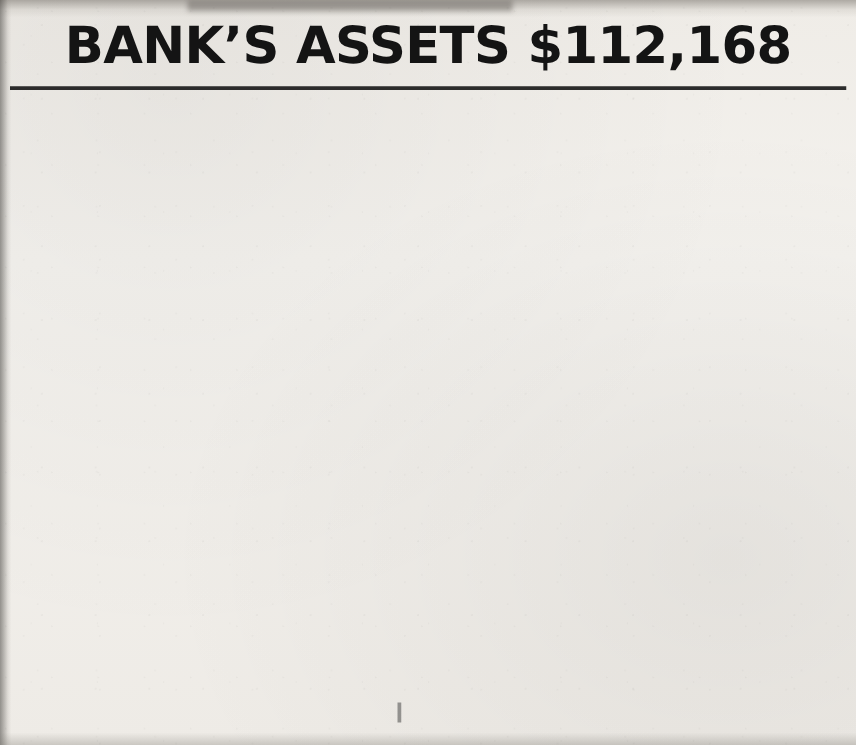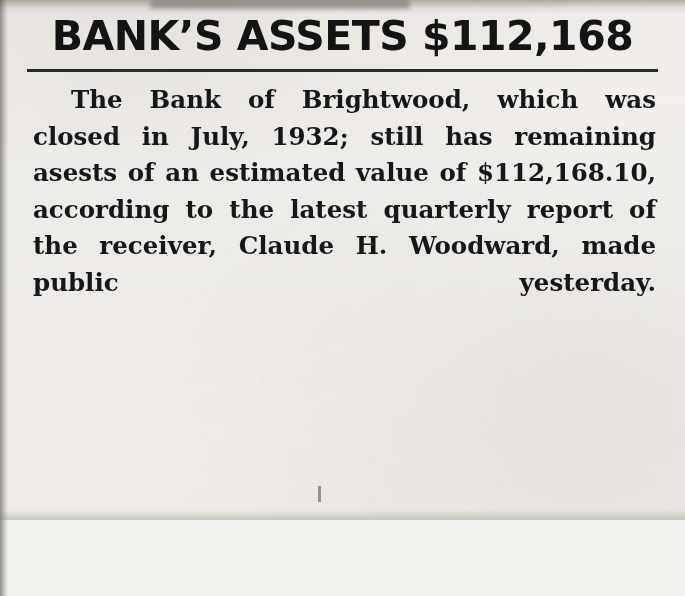--- a/index.html
+++ b/index.html
@@ -11,27 +11,27 @@
     height: 596px;
     background: #f2f0ec;
     font-family: "Liberation Serif", serif;
     overflow: hidden;
   }
 
   
   #clipping {
     position: relative;
     width: 685px;
-    height: 520px;
+    height: 596px;
     background:
       radial-gradient(ellipse at 20% 10%, rgba(0,0,0,0.045), rgba(0,0,0,0) 60%),
       radial-gradient(ellipse at 85% 75%, rgba(0,0,0,0.05), rgba(0,0,0,0) 55%),
       linear-gradient(180deg, #efece7 0%, #f4f2ee 35%, #eeebe6 100%);
     box-sizing: border-box;
-    padding: 0 19px;
+    padding: 0 0;
   }
 
   
   #grain {
     position: absolute;
     inset: 0;
     pointer-events: none;
     opacity: 0.35;
     background-image:
       radial-gradient(circle at 12% 22%, rgba(0,0,0,0.10) 0.6px, transparent 0.9px),
@@ -147,19 +147,18 @@
 
   <div id="top-smudge"></div>
   <div id="top-smudge-dark"></div>
   <div id="left-edge"></div>
 
   <h1 id="headline">BANK’S ASSETS $112,168</h1>
 
   <div id="rule"></div>
 
   <div id="body-text">
-    <p class="para">The Bank of Brightwood, which was closed in July, 1932; still has remaining asests of an estimated value of $112,168.10, according to the latest quarterly report of the receiver, Claude H. Woodward, made public yesterday.</p>
   </div>
 
   <div class="bottom-mark"></div>
   <div id="bottom-edge"></div>
   <div id="grain"></div>
 </div>
 
 </body></html>

